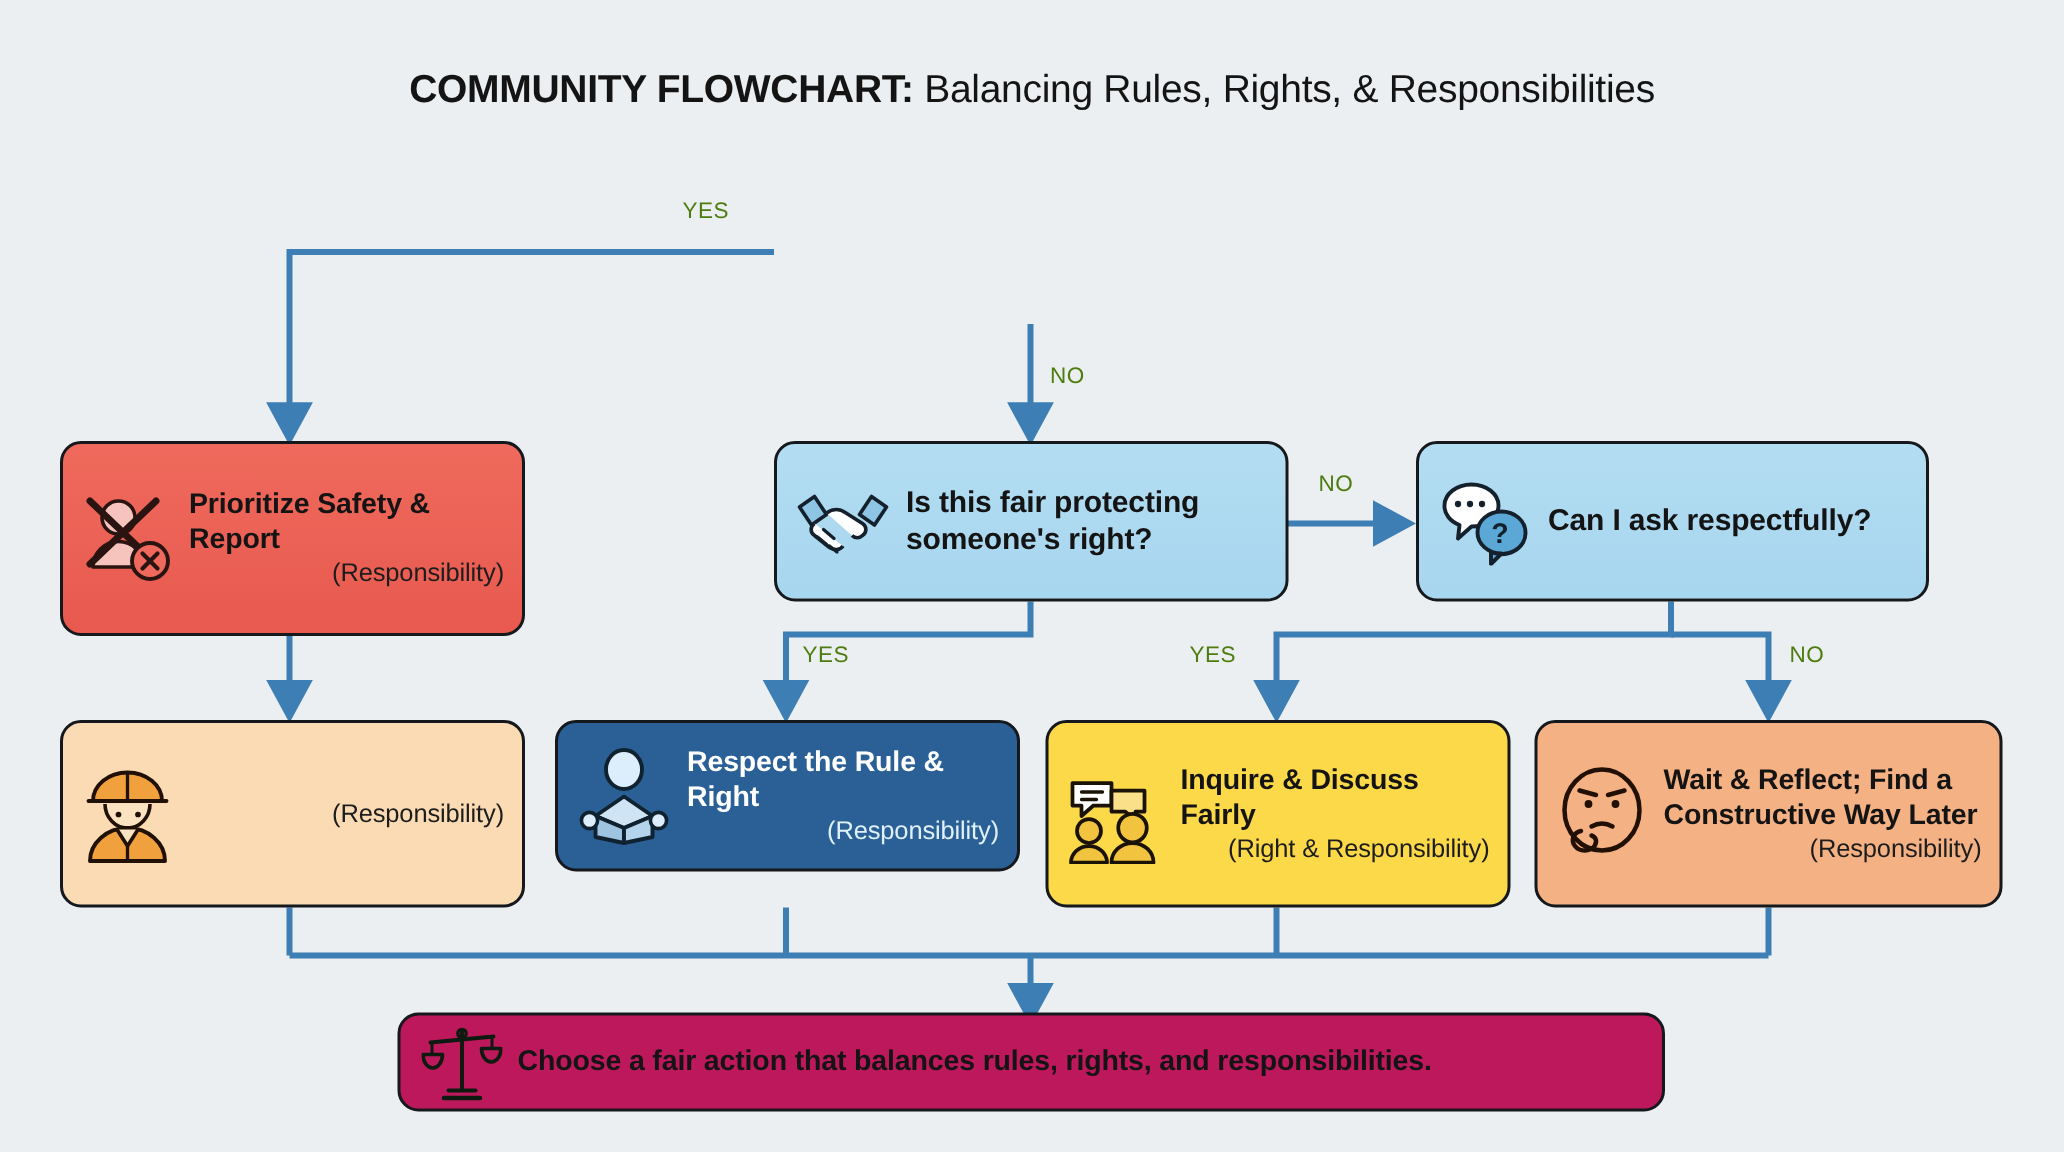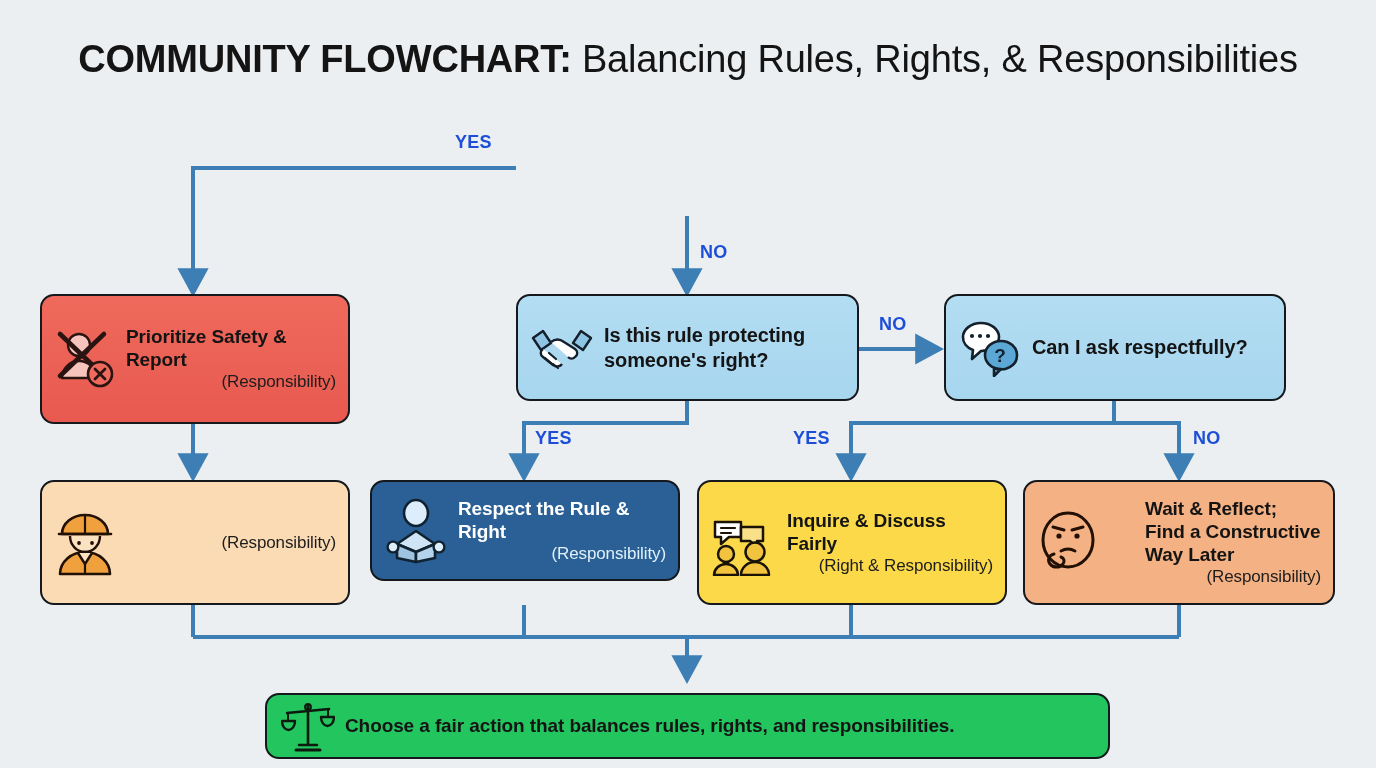--- a/index.html
+++ b/index.html
@@ -9,37 +9,37 @@
     background:#eceff1;
     font-family:"Liberation Sans",sans-serif;
     position:relative;
   }
   #stage{position:absolute;inset:0;width:1376px;height:768px;}
 
   
   .title{
     position:absolute;left:0;top:40px;width:1376px;
     text-align:center;
-    font-size:38px;line-height:38px;
+    font-size:26px;line-height:38px;
     color:#141414;
     letter-spacing:-0.2px;
     white-space:nowrap;
   }
   .title .strong{font-weight:bold;}
   .title .light{font-weight:normal;}
 
   
   #wires{position:absolute;left:0;top:0;width:1376px;height:768px;}
 
   
   .edge-label{
     position:absolute;
-    font-weight:bold;
-    font-size:18px;
-    color:#1d4ed8;
+    font-weight:normal;
+    font-size:15px;
+    color:#4d7c0f;
     letter-spacing:0.3px;
     white-space:nowrap;
   }
 
   
   .node{
     position:absolute;
     box-sizing:border-box;
     border:2.5px solid #15181c;
     border-radius:14px;
@@ -75,21 +75,21 @@
   .decision .ttl{font-size:20px;line-height:25px;}
 
   
   .n-red{background:linear-gradient(180deg,#ef6a5c 0%,#e8594f 100%);}
   .n-peach{background:#fbdbb4;}
   .n-navy{background:#2a6095;}
   .n-navy .ttl{color:#ffffff;}
   .n-navy .sub{color:#dff0fb;}
   .n-yellow{background:#fbd949;}
   .n-orange{background:#f4b183;}
-  .n-green{background:#22c55e;margin-top:18px;}
+  .n-green{background:#be185d;}
 
   .outcome .ttl{font-size:19px;line-height:23px;}
   .outcome .sub{font-size:17px;line-height:22px;text-align:right;}
   .n-red .ttl{font-size:19px;line-height:23px;}
   .n-red .sub{font-size:17px;line-height:22px;}
   .n-green .ttl{font-size:19px;line-height:24px;}
 </style>
 </head>
 <body>
 
@@ -142,21 +142,21 @@
     <div class="ico">
       <svg width="64" height="52" viewBox="0 0 64 52">
         <path d="M3,16 L13,9 L21,21 L11,28 z" fill="#8ec4e4" stroke="#14202b" stroke-width="2.4" stroke-linejoin="round"></path>
         <path d="M61,16 L51,9 L43,21 L53,28 z" fill="#8ec4e4" stroke="#14202b" stroke-width="2.4" stroke-linejoin="round"></path>
         <path d="M21,20 c4,-3 9,-3 13,0 l11,7 c3,2 3,6 0,8 c-2,2 -5,2 -7,0" fill="#ffffff" stroke="#14202b" stroke-width="2.4" stroke-linejoin="round"></path>
         <path d="M13,27 c-3,2 -3,6 0,8 l10,8 c3,2 7,2 9,-1" fill="#ffffff" stroke="#14202b" stroke-width="2.4" stroke-linejoin="round"></path>
         <path d="M15,36 l6,5 M19,31 l7,6 M23,42 l5,4" stroke="#14202b" stroke-width="2.2" stroke-linecap="round"></path>
       </svg>
     </div>
     <div class="txt">
-      <div class="ttl">Is this rule protecting someone's right?</div>
+      <div class="ttl">Is this fair protecting someone's right?</div>
     </div>
   </div>
 
   <div class="node decision" style="left:944px;top:294px;width:342px;height:107px;">
     <div class="ico">
       <svg width="64" height="58" viewBox="0 0 64 58">
         <path d="M5,18 a18,14 0 1 1 18,14 l-9,8 l1,-9 a18,14 0 0 1 -10,-13 z" fill="#ffffff" stroke="#14202b" stroke-width="2.6" stroke-linejoin="round"></path>
         <circle cx="14" cy="17" r="2.1" fill="#14202b"></circle>
         <circle cx="22" cy="17" r="2.1" fill="#14202b"></circle>
         <circle cx="30" cy="17" r="2.1" fill="#14202b"></circle>
@@ -232,21 +232,21 @@
         <circle cx="44" cy="42" r="9.5" fill="#f2c33e" stroke="#1a1305" stroke-width="2.5"></circle>
         <path d="M30,65 a14,13 0 0 1 28,0 z" fill="#f2c33e" stroke="#1a1305" stroke-width="2.5" stroke-linejoin="round"></path>
       </svg>
     </div>
     <div class="txt">
       <div class="ttl">Inquire &amp; Discuss Fairly</div>
       <div class="sub">(Right &amp; Responsibility)</div>
     </div>
   </div>
 
-  <div class="node outcome n-orange" style="left:1023px;top:480px;width:312px;height:125px;gap:36px;">
+  <div class="node outcome n-orange" style="left:1023px;top:480px;width:312px;height:125px;">
     <div class="ico">
       <svg width="62" height="64" viewBox="0 0 62 64">
         <ellipse cx="31" cy="29" rx="25" ry="27" fill="none" stroke="#231005" stroke-width="3"></ellipse>
         <circle cx="22" cy="25" r="2.6" fill="#231005"></circle>
         <circle cx="40" cy="25" r="2.6" fill="#231005"></circle>
         <path d="M16,16 l11,3" stroke="#231005" stroke-width="3" stroke-linecap="round"></path>
         <path d="M46,16 l-11,3" stroke="#231005" stroke-width="3" stroke-linecap="round"></path>
         <path d="M24,40 q7,-4 14,0" fill="none" stroke="#231005" stroke-width="3" stroke-linecap="round"></path>
         <path d="M17,43 c-5,1 -7,6 -4,10 c3,4 10,4 13,0 c2,-3 1,-6 -2,-7" fill="none" stroke="#231005" stroke-width="3" stroke-linejoin="round" stroke-linecap="round"></path>
       </svg>

